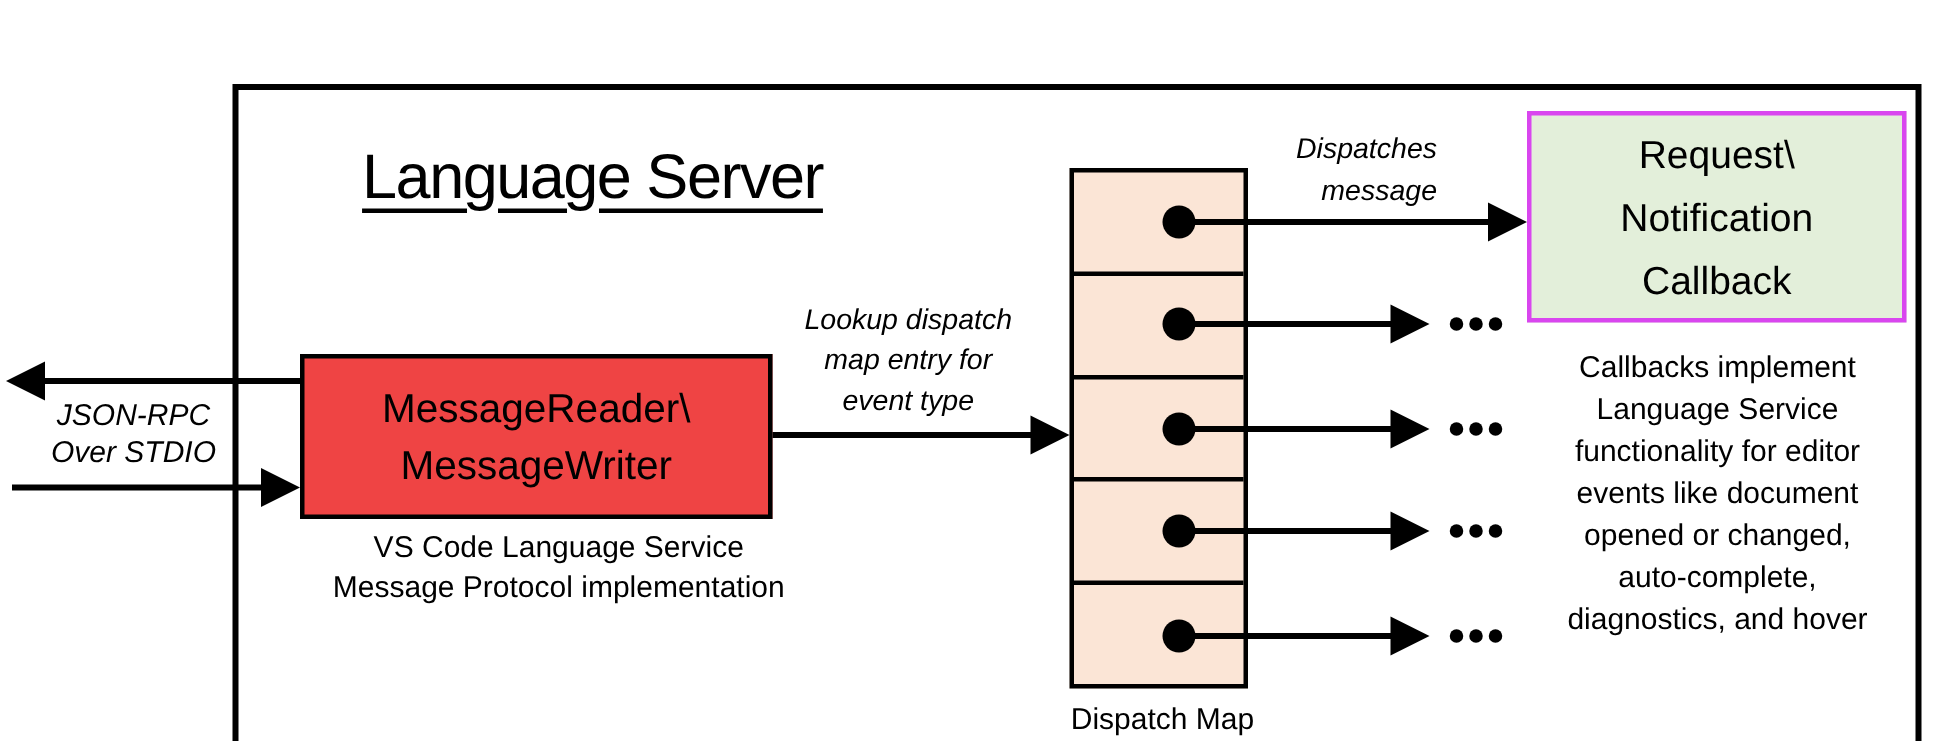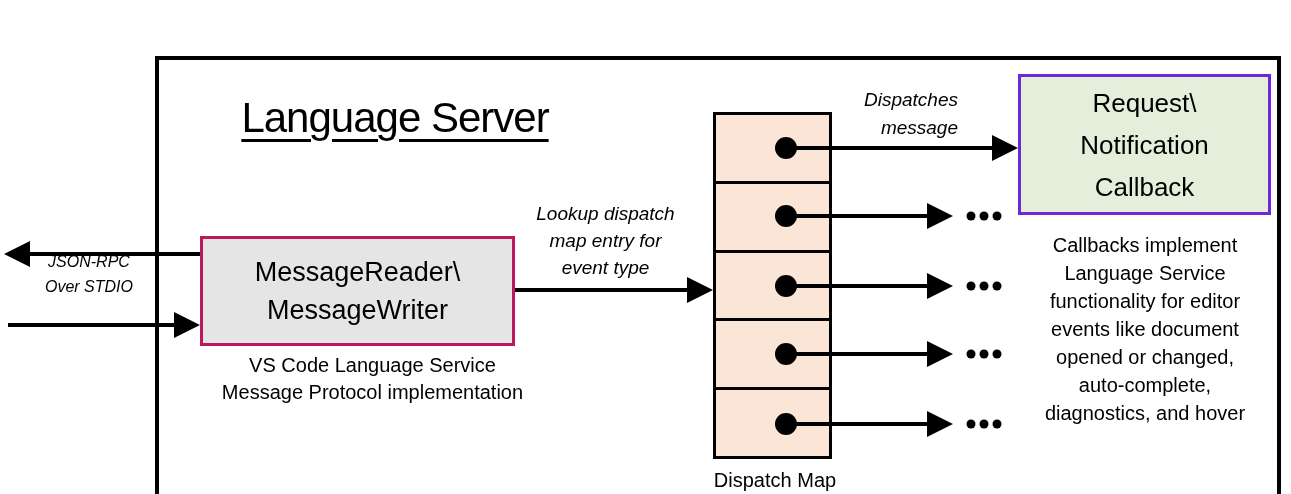--- a/index.html
+++ b/index.html
@@ -13,25 +13,25 @@
     border:4px solid #000;box-sizing:border-box;background:#fff;
   }
   #diagram-title{
     left:225px;top:50px;width:340px;text-align:center;
     font-size:42px;font-weight:400;letter-spacing:-1px;
     text-decoration:underline;text-decoration-thickness:3px;text-underline-offset:7px;
     white-space:pre-line;
   }
   .note{white-space:pre-line;text-align:center;}
   #stdio-label{
-    left:14px;top:205px;width:150px;font-size:16px;font-style:italic;line-height:25px;
+    left:14px;top:221px;width:150px;font-size:20px;font-style:italic;line-height:25px;
   }
   #reader-box{
     left:200px;top:192px;width:315px;height:110px;box-sizing:border-box;
-    background:#e5e5e5;border:3px solid #be185d;
+    background:#ef4444;border:3px solid #000000;
     display:flex;align-items:center;justify-content:center;
     font-size:27px;line-height:38px;text-align:center;white-space:pre-line;
   }
   #reader-caption{
     left:190px;top:308px;width:365px;font-size:20px;line-height:27px;
   }
   #lookup-label{
     left:518px;top:156px;width:175px;font-size:19px;font-style:italic;line-height:27px;
   }
   #dispatches-label{
@@ -42,21 +42,21 @@
     background:#fbe5d6;border:3px solid #000;
     display:flex;flex-direction:column;
   }
   .map-cell{flex:1;}
   .map-cell:not(:last-child){border-bottom:3px solid #000;}
   #map-label{
     left:640px;top:424px;width:270px;font-size:20px;line-height:25px;
   }
   #callback-box{
     left:1018px;top:30px;width:253px;height:141px;box-sizing:border-box;
-    background:#e3efda;border:3px solid #6d28d9;
+    background:#e3efda;border:3px solid #d946ef;
     display:flex;align-items:center;justify-content:center;
     font-size:26px;line-height:42px;text-align:center;white-space:pre-line;
   }
   #callback-note{
     left:1012px;top:187px;width:266px;font-size:20px;line-height:28px;
   }
   #connector-layer{
     left:0;top:0;width:1291px;height:494px;pointer-events:none;
   }
 </style>

